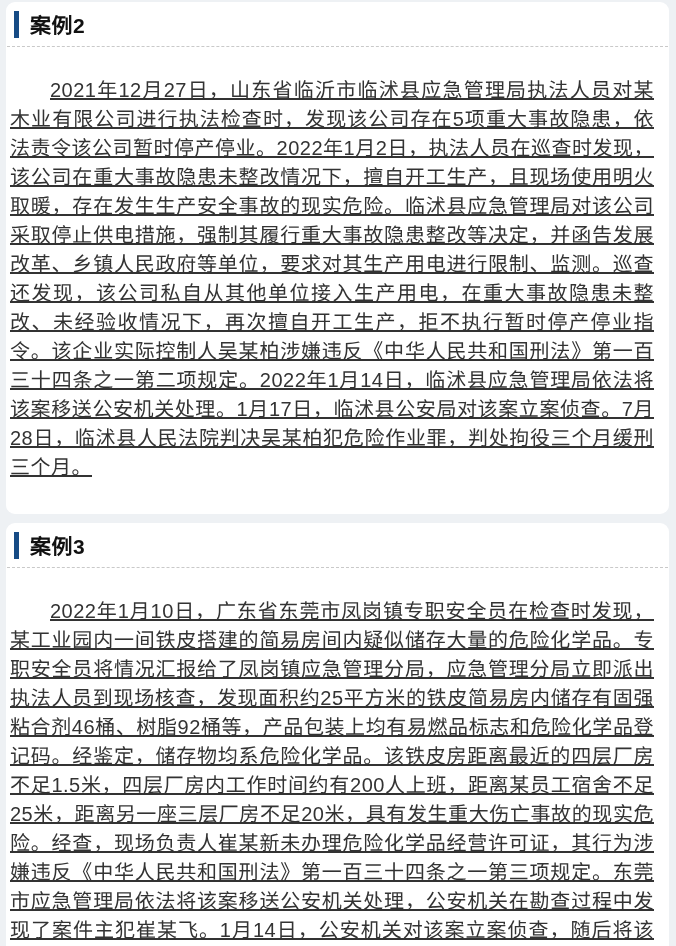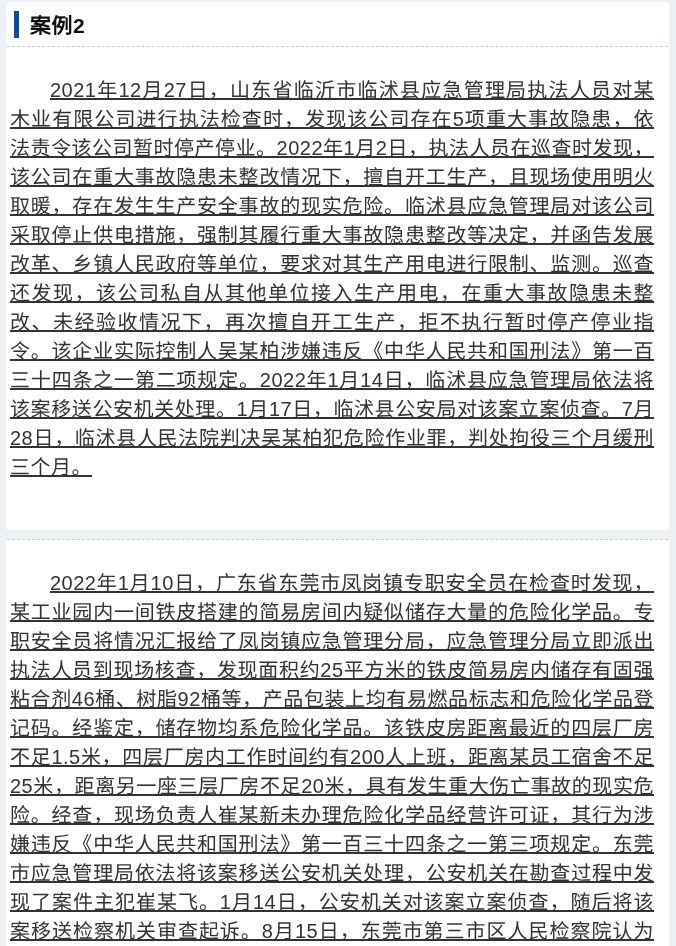--- a/index.html
+++ b/index.html
@@ -14,22 +14,22 @@
   .page {
     box-sizing: border-box;
     width: 676px;
     padding: 2px 7px 0 6px;
     display: flex;
     flex-direction: column;
     gap: 9px;
   }
   .case-card {
     background: var(--card-bg, #ffffff);
-    border-radius: 3px;
-    padding-bottom: 26px;
+    border-radius: 9px;
+    padding-bottom: 10px;
   }
   .case-header {
     display: flex;
     align-items: center;
     gap: 11px;
     padding: 9px 8px 8px 8px;
   }
   .accent-bar {
     width: 5px;
     height: 27px;
@@ -71,17 +71,21 @@
   <section class="case-card">
     <div class="case-header">
       <span class="accent-bar"></span>
       <span class="case-title">案例2</span>
     </div>
     <div class="dashed-divider"></div>
     <p class="case-body">2021年12月27日，山东省临沂市临沭县应急管理局执法人员对某木业有限公司进行执法检查时，发现该公司存在5项重大事故隐患，依法责令该公司暂时停产停业。2022年1月2日，执法人员在巡查时发现，该公司在重大事故隐患未整改情况下，擅自开工生产，且现场使用明火取暖，存在发生生产安全事故的现实危险。临沭县应急管理局对该公司采取停止供电措施，强制其履行重大事故隐患整改等决定，并函告发展改革、乡镇人民政府等单位，要求对其生产用电进行限制、监测。巡查还发现，该公司私自从其他单位接入生产用电，在重大事故隐患未整改、未经验收情况下，再次擅自开工生产，拒不执行暂时停产停业指令。该企业实际控制人吴某柏涉嫌违反《中华人民共和国刑法》第一百三十四条之一第二项规定。2022年1月14日，临沭县应急管理局依法将该案移送公安机关处理。1月17日，临沭县公安局对该案立案侦查。7月28日，临沭县人民法院判决吴某柏犯危险作业罪，判处拘役三个月缓刑三个月。</p>
   </section>
 
   <section class="case-card">
+    <div class="case-header">
+      <span class="accent-bar"></span>
+      <span class="case-title">案例3</span>
+    </div>
     <div class="dashed-divider"></div>
     <p class="case-body">2022年1月10日，广东省东莞市凤岗镇专职安全员在检查时发现，某工业园内一间铁皮搭建的简易房间内疑似储存大量的危险化学品。专职安全员将情况汇报给了凤岗镇应急管理分局，应急管理分局立即派出执法人员到现场核查，发现面积约25平方米的铁皮简易房内储存有固强粘合剂46桶、树脂92桶等，产品包装上均有易燃品标志和危险化学品登记码。经鉴定，储存物均系危险化学品。该铁皮房距离最近的四层厂房不足1.5米，四层厂房内工作时间约有200人上班，距离某员工宿舍不足25米，距离另一座三层厂房不足20米，具有发生重大伤亡事故的现实危险。经查，现场负责人崔某新未办理危险化学品经营许可证，其行为涉嫌违反《中华人民共和国刑法》第一百三十四条之一第三项规定。东莞市应急管理局依法将该案移送公安机关处理，公安机关在勘查过程中发现了案件主犯崔某飞。1月14日，公安机关对该案立案侦查，随后将该案移送检察机关审查起诉。8月15日，东莞市第三市区人民检察院认为崔某新为从犯，具有法定或酌定的从轻、减轻或者免除处罚情节，决定对崔某新不起诉。8月26日，广东省东莞市第三人民法院作出刑事判决，主犯崔某飞犯危险作业罪，判处有期徒刑六个月，缓刑一年。</p>
   </section>
 
 </div>
 
 </body></html>

